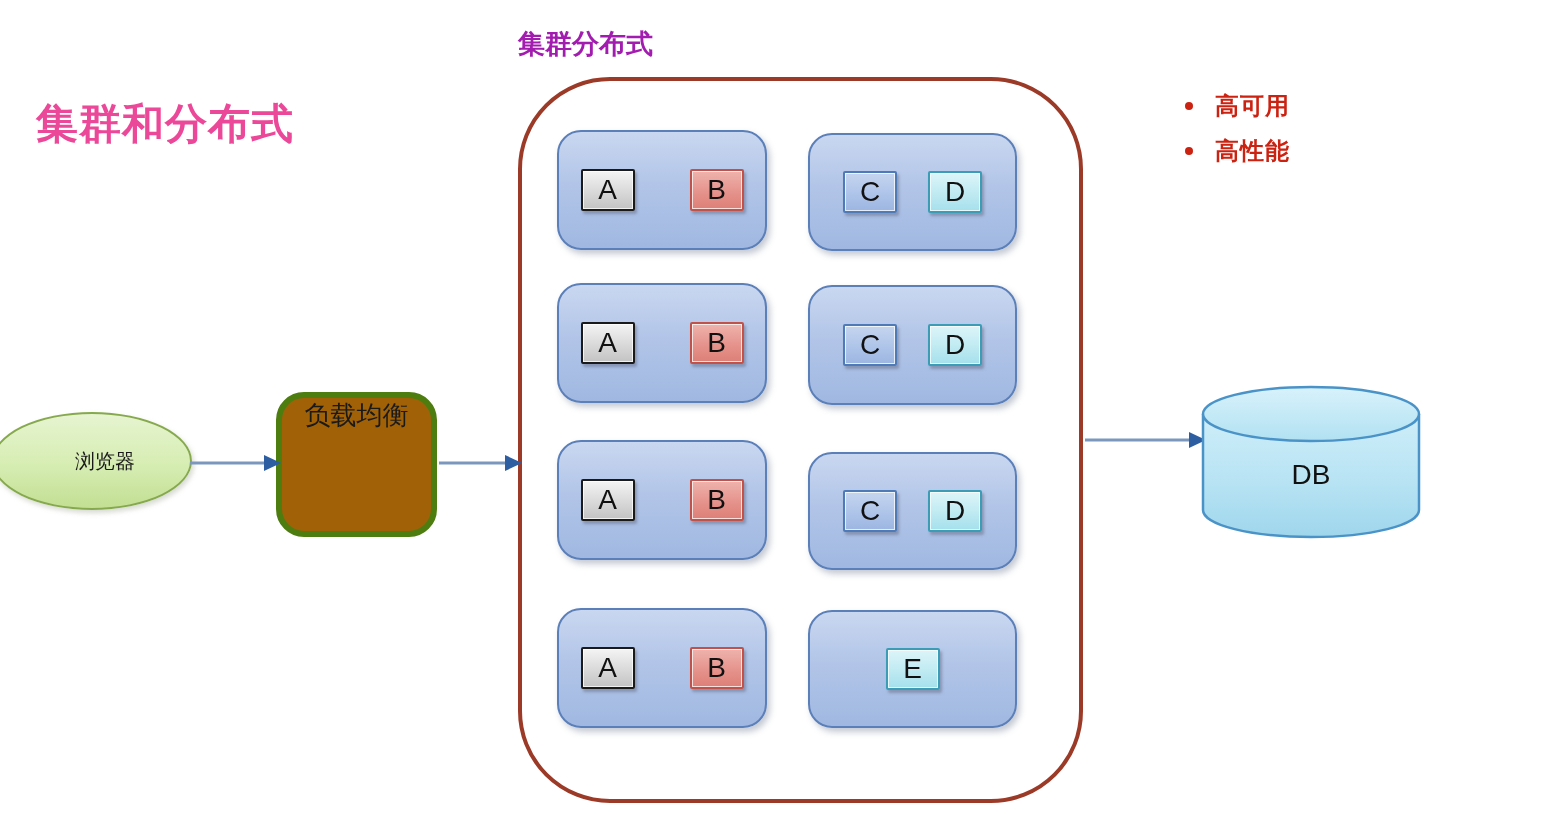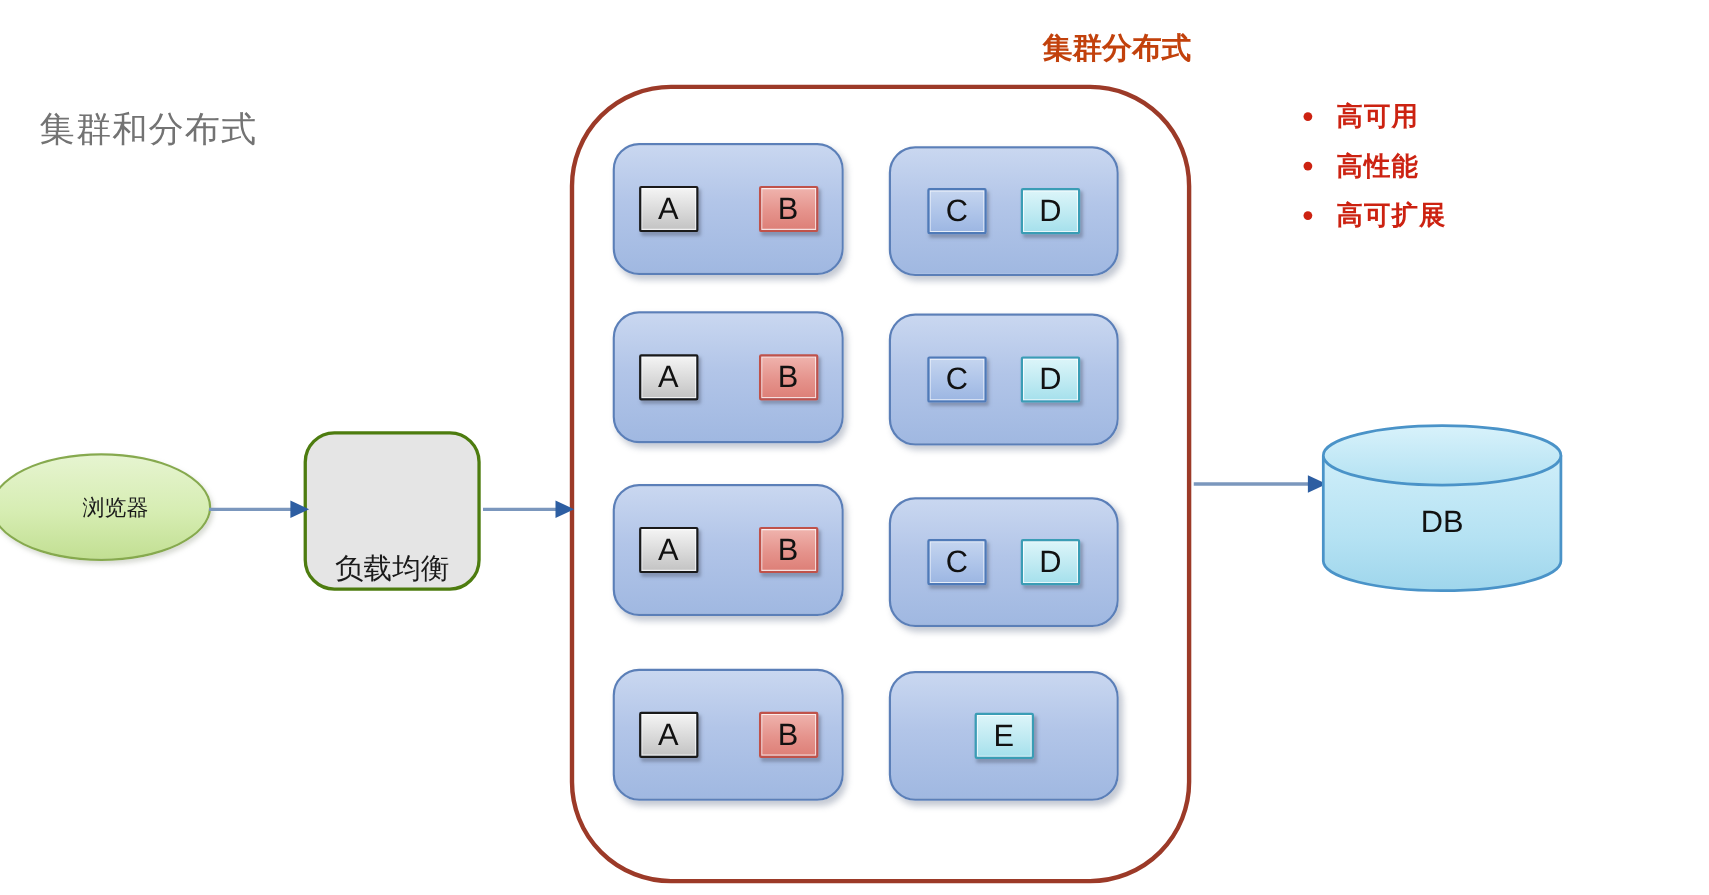--- a/index.html
+++ b/index.html
@@ -6,25 +6,25 @@
   body{
     width:1554px;height:814px;position:relative;overflow:hidden;
     background:#ffffff;
     font-family:"Liberation Sans","DejaVu Sans",sans-serif;
   }
   .abs{position:absolute;}
 
   
   .page-title{
     left:36px;top:96px;width:320px;
-    font-size:32px;font-weight:400;color:#737373;letter-spacing:1px;
+    font-size:42px;font-weight:700;color:#ec4899;letter-spacing:1px;
   }
   .cluster-label{
-    left:518px;top:26px;width:565px;text-align:right;
-    font-size:27px;font-weight:700;color:#c2410c;
+    left:518px;top:26px;width:565px;text-align:left;
+    font-size:27px;font-weight:700;color:#a21caf;
   }
 
   
   .cluster-box{
     left:518px;top:77px;width:565px;height:726px;
     border:4px solid #9c3a28;border-radius:92px;
     box-sizing:border-box;background:transparent;
   }
 
   
@@ -56,22 +56,22 @@
   .browser-ellipse{
     left:-8px;top:412px;width:200px;height:98px;border-radius:50%;
     background:linear-gradient(180deg,#e6f4d0 0%,#d6edb2 55%,#c2df93 100%);
     border:2px solid #86a94e;box-sizing:border-box;
     display:flex;align-items:center;justify-content:center;
     box-shadow:2px 3px 5px rgba(140,150,130,.35);
   }
   .browser-ellipse span{font-size:20px;color:#1a1a1a;margin-left:26px;}
   .lb-box{
     left:276px;top:392px;width:161px;height:145px;
-    border:3px solid #4d7c0f;border-radius:28px;box-sizing:border-box;background:#e5e5e5;
-    display:flex;align-items:flex-end;justify-content:center;
+    border:6px solid #4d7c0f;border-radius:28px;box-sizing:border-box;background:#a16207;
+    display:flex;align-items:flex-start;justify-content:center;
   }
   .lb-box span{font-size:26px;color:#1a1a1a;}
 
   .db-svg{left:1200px;top:384px;}
   .db-text{font-size:28px;fill:#111;font-family:"Liberation Sans","DejaVu Sans",sans-serif;}
 
   .arrow-line{stroke:#7b97bd;stroke-width:3;}
   .arrow-head{fill:#2d5ea2;}
 </style>
 </head>
@@ -118,24 +118,20 @@
 
 <div class="abs features">
   <div class="feature-item">
     <span class="feature-dot"></span>
     <span class="feature-text">高可用</span>
   </div>
   <div class="feature-item">
     <span class="feature-dot"></span>
     <span class="feature-text">高性能</span>
   </div>
-  <div class="feature-item">
-    <span class="feature-dot"></span>
-    <span class="feature-text">高可扩展</span>
-  </div>
 </div>
 
 <div class="abs browser-ellipse">
   <span>浏览器</span>
 </div>
 
 <div class="abs lb-box">
   <span>负载均衡</span>
 </div>
 

